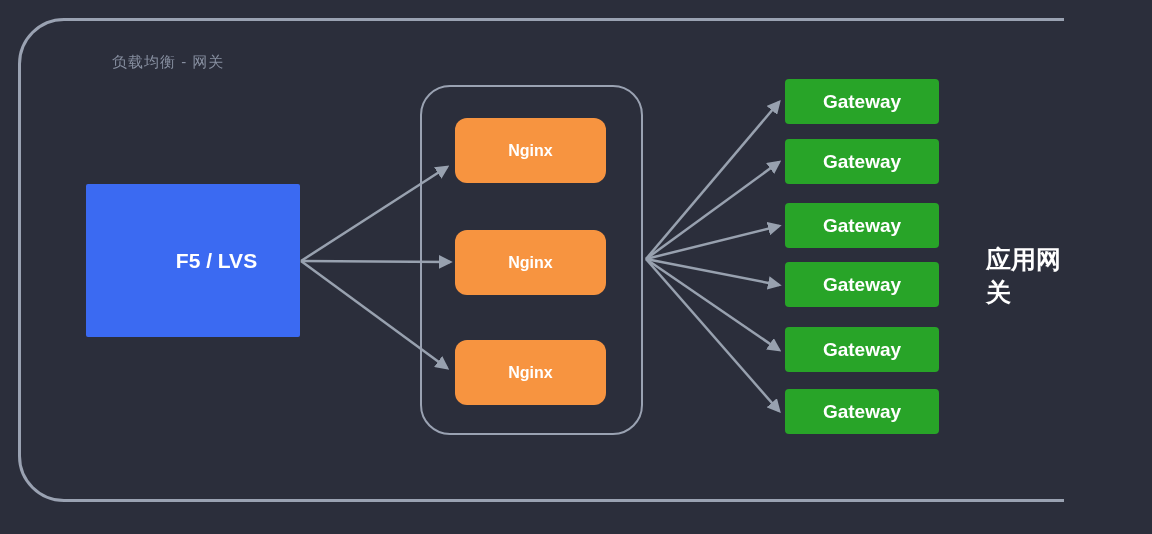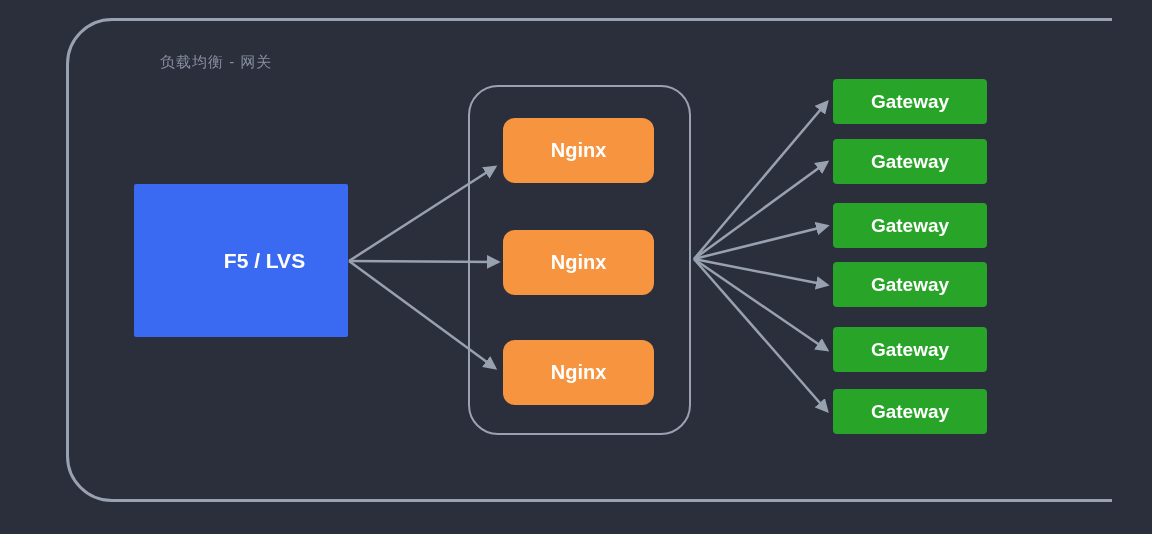--- a/index.html
+++ b/index.html
@@ -7,21 +7,20 @@
     padding: 0;
     background: #2B2E3B;
     font-family: "Liberation Sans", "DejaVu Sans", sans-serif;
   }
   .canvas {
     position: relative;
     width: 1064px;
     height: 534px;
     background: var(--background, #2B2E3B);
     overflow: hidden;
-    margin-left: 48px;
   }
   .outer-frame {
     position: absolute;
     left: 18px;
     top: 18px;
     width: 1112px;
     height: 484px;
     box-sizing: border-box;
     border: 3px solid var(--frame-border, #9AA2B2);
     border-radius: 46px;
@@ -63,21 +62,21 @@
     box-sizing: border-box;
     border: 2.5px solid var(--frame-border, #9AA2B2);
     border-radius: 30px;
   }
   .nginx-node {
     left: 455px;
     width: 151px;
     height: 65px;
     background: var(--nginx-fill, #F79440);
     border-radius: 12px;
-    font-size: 20px;
+    font-size: 16px;
   }
   .nginx-1 { top: 118px; }
   .nginx-2 { top: 230px; }
   .nginx-3 { top: 340px; }
   .gateway-node {
     left: 785px;
     width: 154px;
     height: 45px;
     background: var(--gateway-fill, #28A428);
     border-radius: 4px;
@@ -147,14 +146,15 @@
   <div class="node nginx-node nginx-2">Nginx</div>
   <div class="node nginx-node nginx-3">Nginx</div>
 
   <div class="node gateway-node gw-1">Gateway</div>
   <div class="node gateway-node gw-2">Gateway</div>
   <div class="node gateway-node gw-3">Gateway</div>
   <div class="node gateway-node gw-4">Gateway</div>
   <div class="node gateway-node gw-5">Gateway</div>
   <div class="node gateway-node gw-6">Gateway</div>
 
+  <div class="side-label">应用网关</div>
 
 </div>
 
 </body></html>

